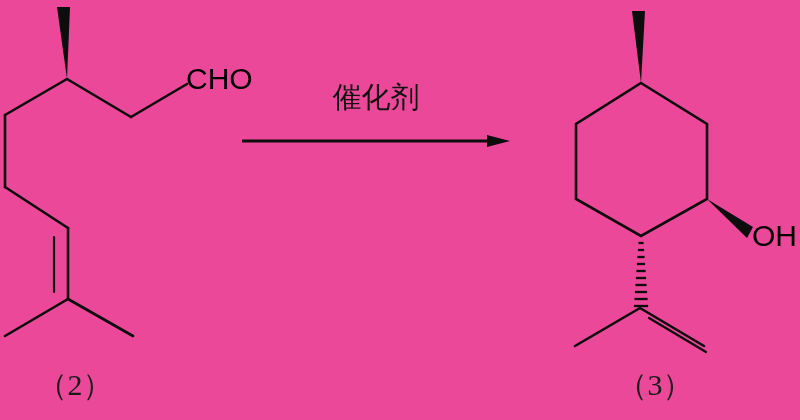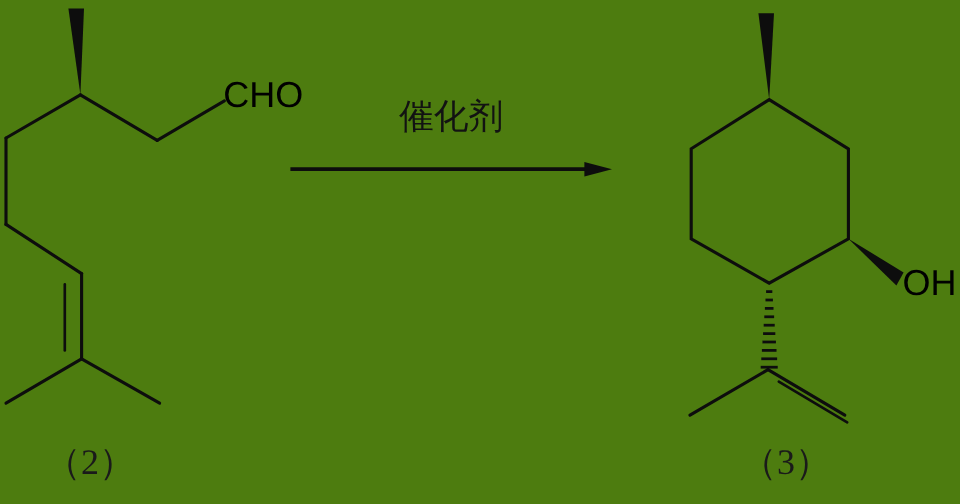--- a/index.html
+++ b/index.html
@@ -5,21 +5,21 @@
 <style>
   html, body {
     margin: 0;
     padding: 0;
     background: #ffffff;
   }
   #scheme {
     position: relative;
     width: 800px;
     height: 420px;
-    background: #4d7c0f;
+    background: #ec4899;
     overflow: hidden;
     font-family: "Liberation Sans", sans-serif;
   }
   #scheme svg {
     position: absolute;
     left: 0;
     top: 0;
   }
   .atom-label {
     font-family: "Liberation Sans", sans-serif;

